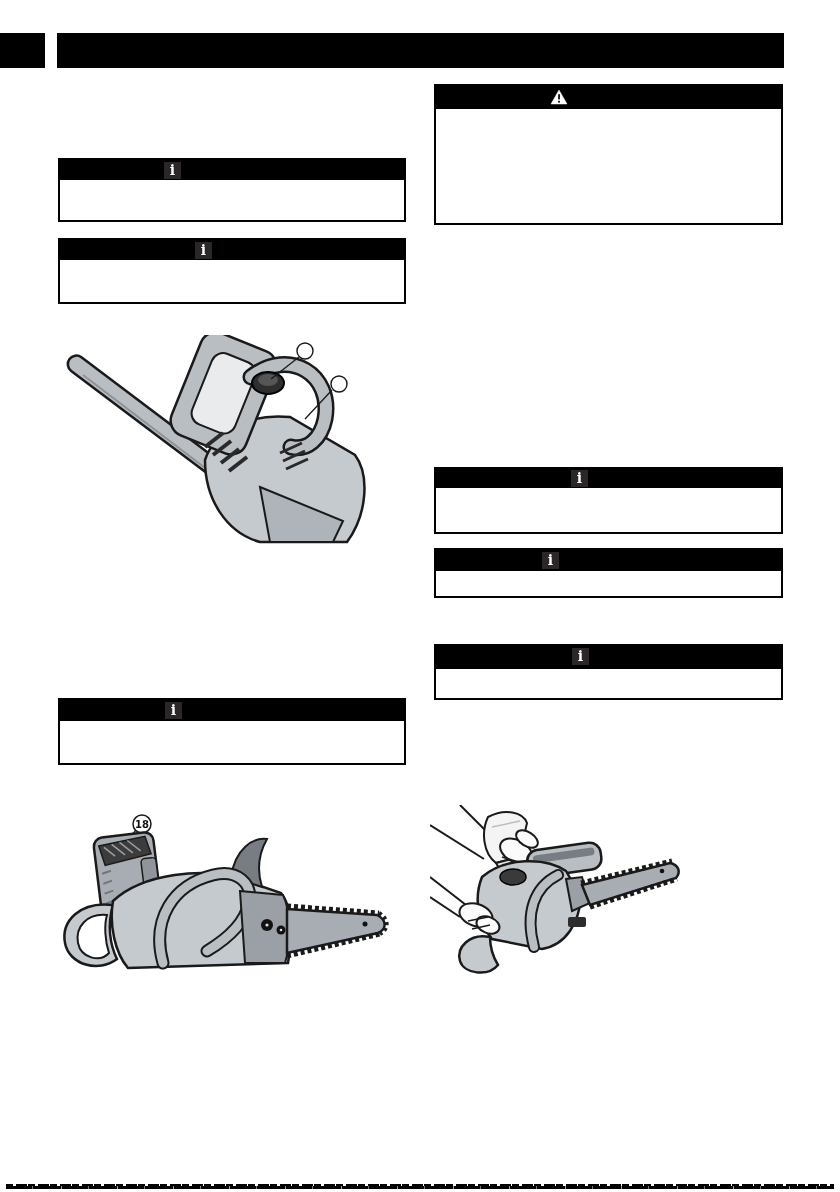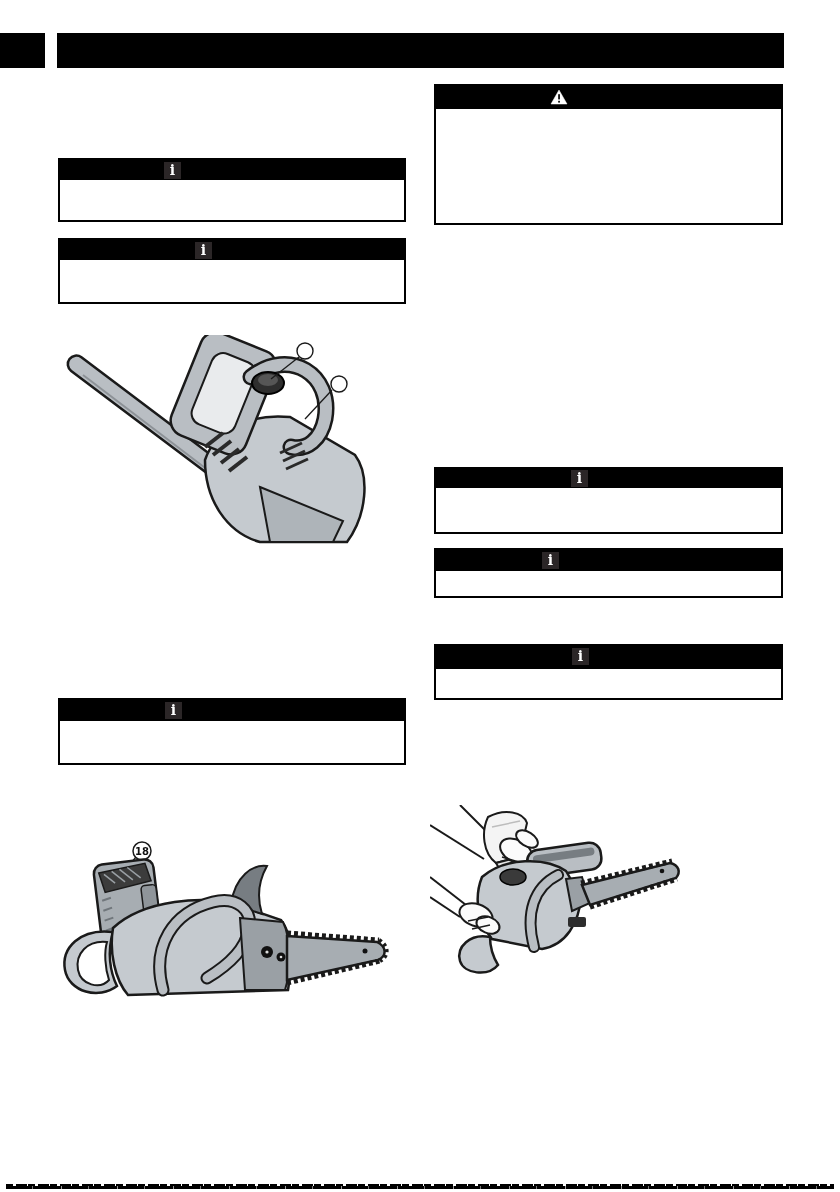--- a/index.html
+++ b/index.html
@@ -104,21 +104,21 @@
   </div>
 
   <div class="nbox" style="left:58px;top:698px;width:348px;height:67px;">
     <div class="nhead" style="height:21px;">
       <span class="iicon" style="left:105px;"><span>i</span></span>
       <span class="nhead-text"></span>
     </div>
     <div class="nbody"></div>
   </div>
 
-  <div class="illu" style="left:55px;top:838px;width:345px;height:177px;">
+  <div class="illu" style="left:55px;top:811px;width:345px;height:177px;">
     <svg viewBox="0 0 345 177" width="345" height="177">
 
       <g>
         <line x1="81" y1="19" x2="72" y2="30" stroke="#1a1a1a" stroke-width="1.3"></line>
         <circle cx="87" cy="13" r="9" fill="#fff" stroke="#1a1a1a" stroke-width="1.5"></circle>
         <text x="87" y="17" text-anchor="middle" font-size="10" font-weight="bold" fill="#111">18</text>
       </g>
 
       <g transform="rotate(-7 70 60)">
         <rect x="42" y="24" width="60" height="80" rx="9" fill="#a7adb2" stroke="#1a1a1a" stroke-width="2.5"></rect>

